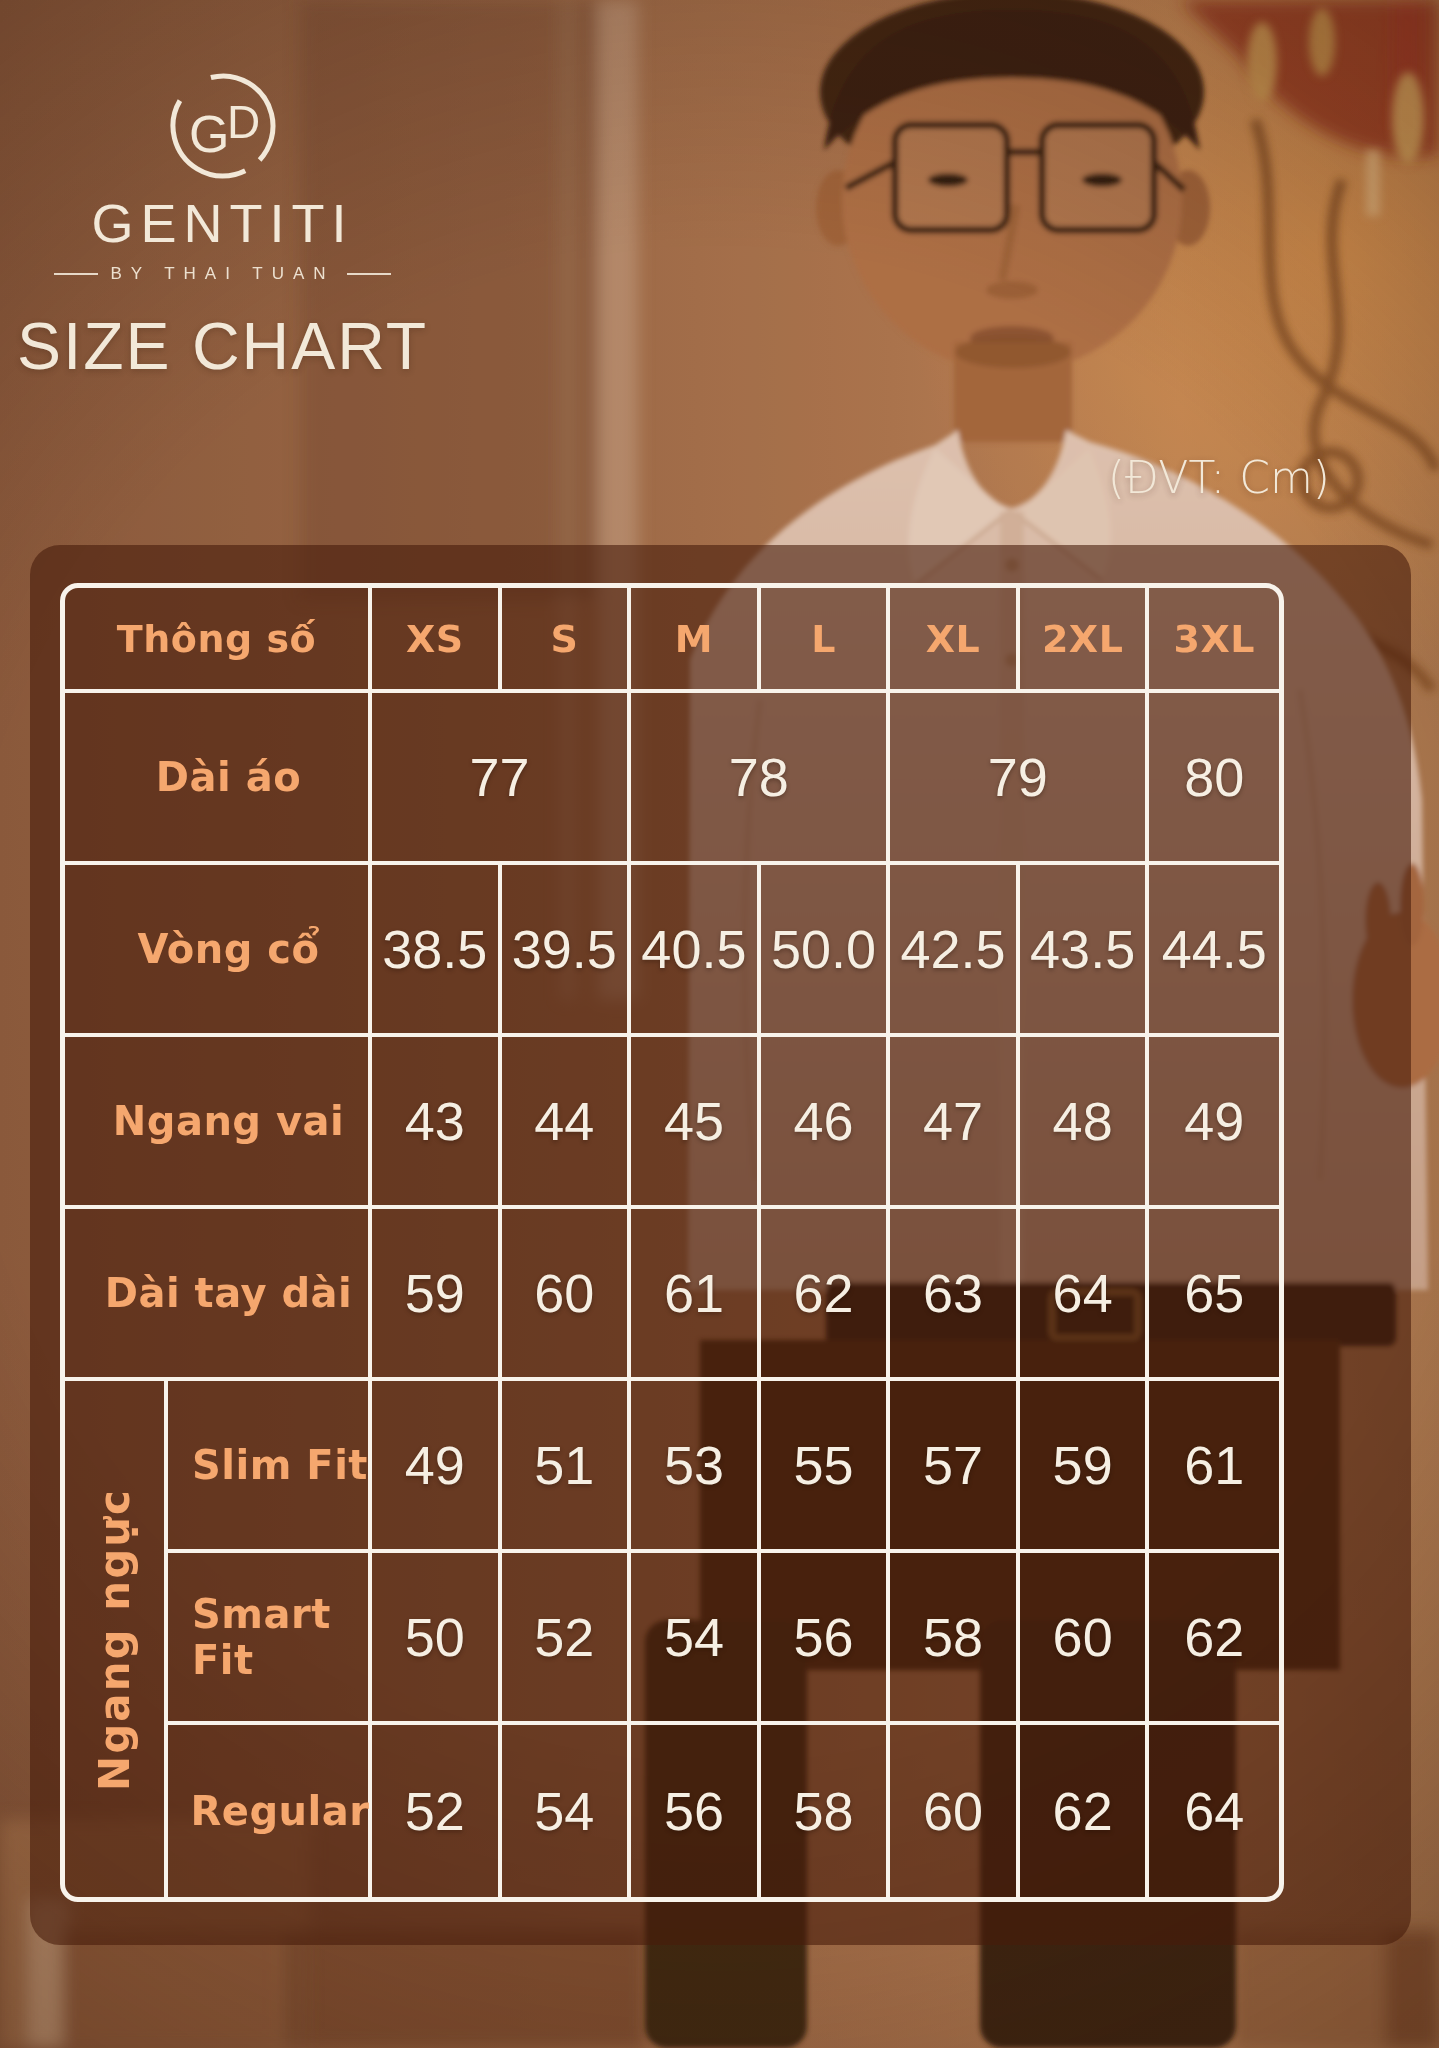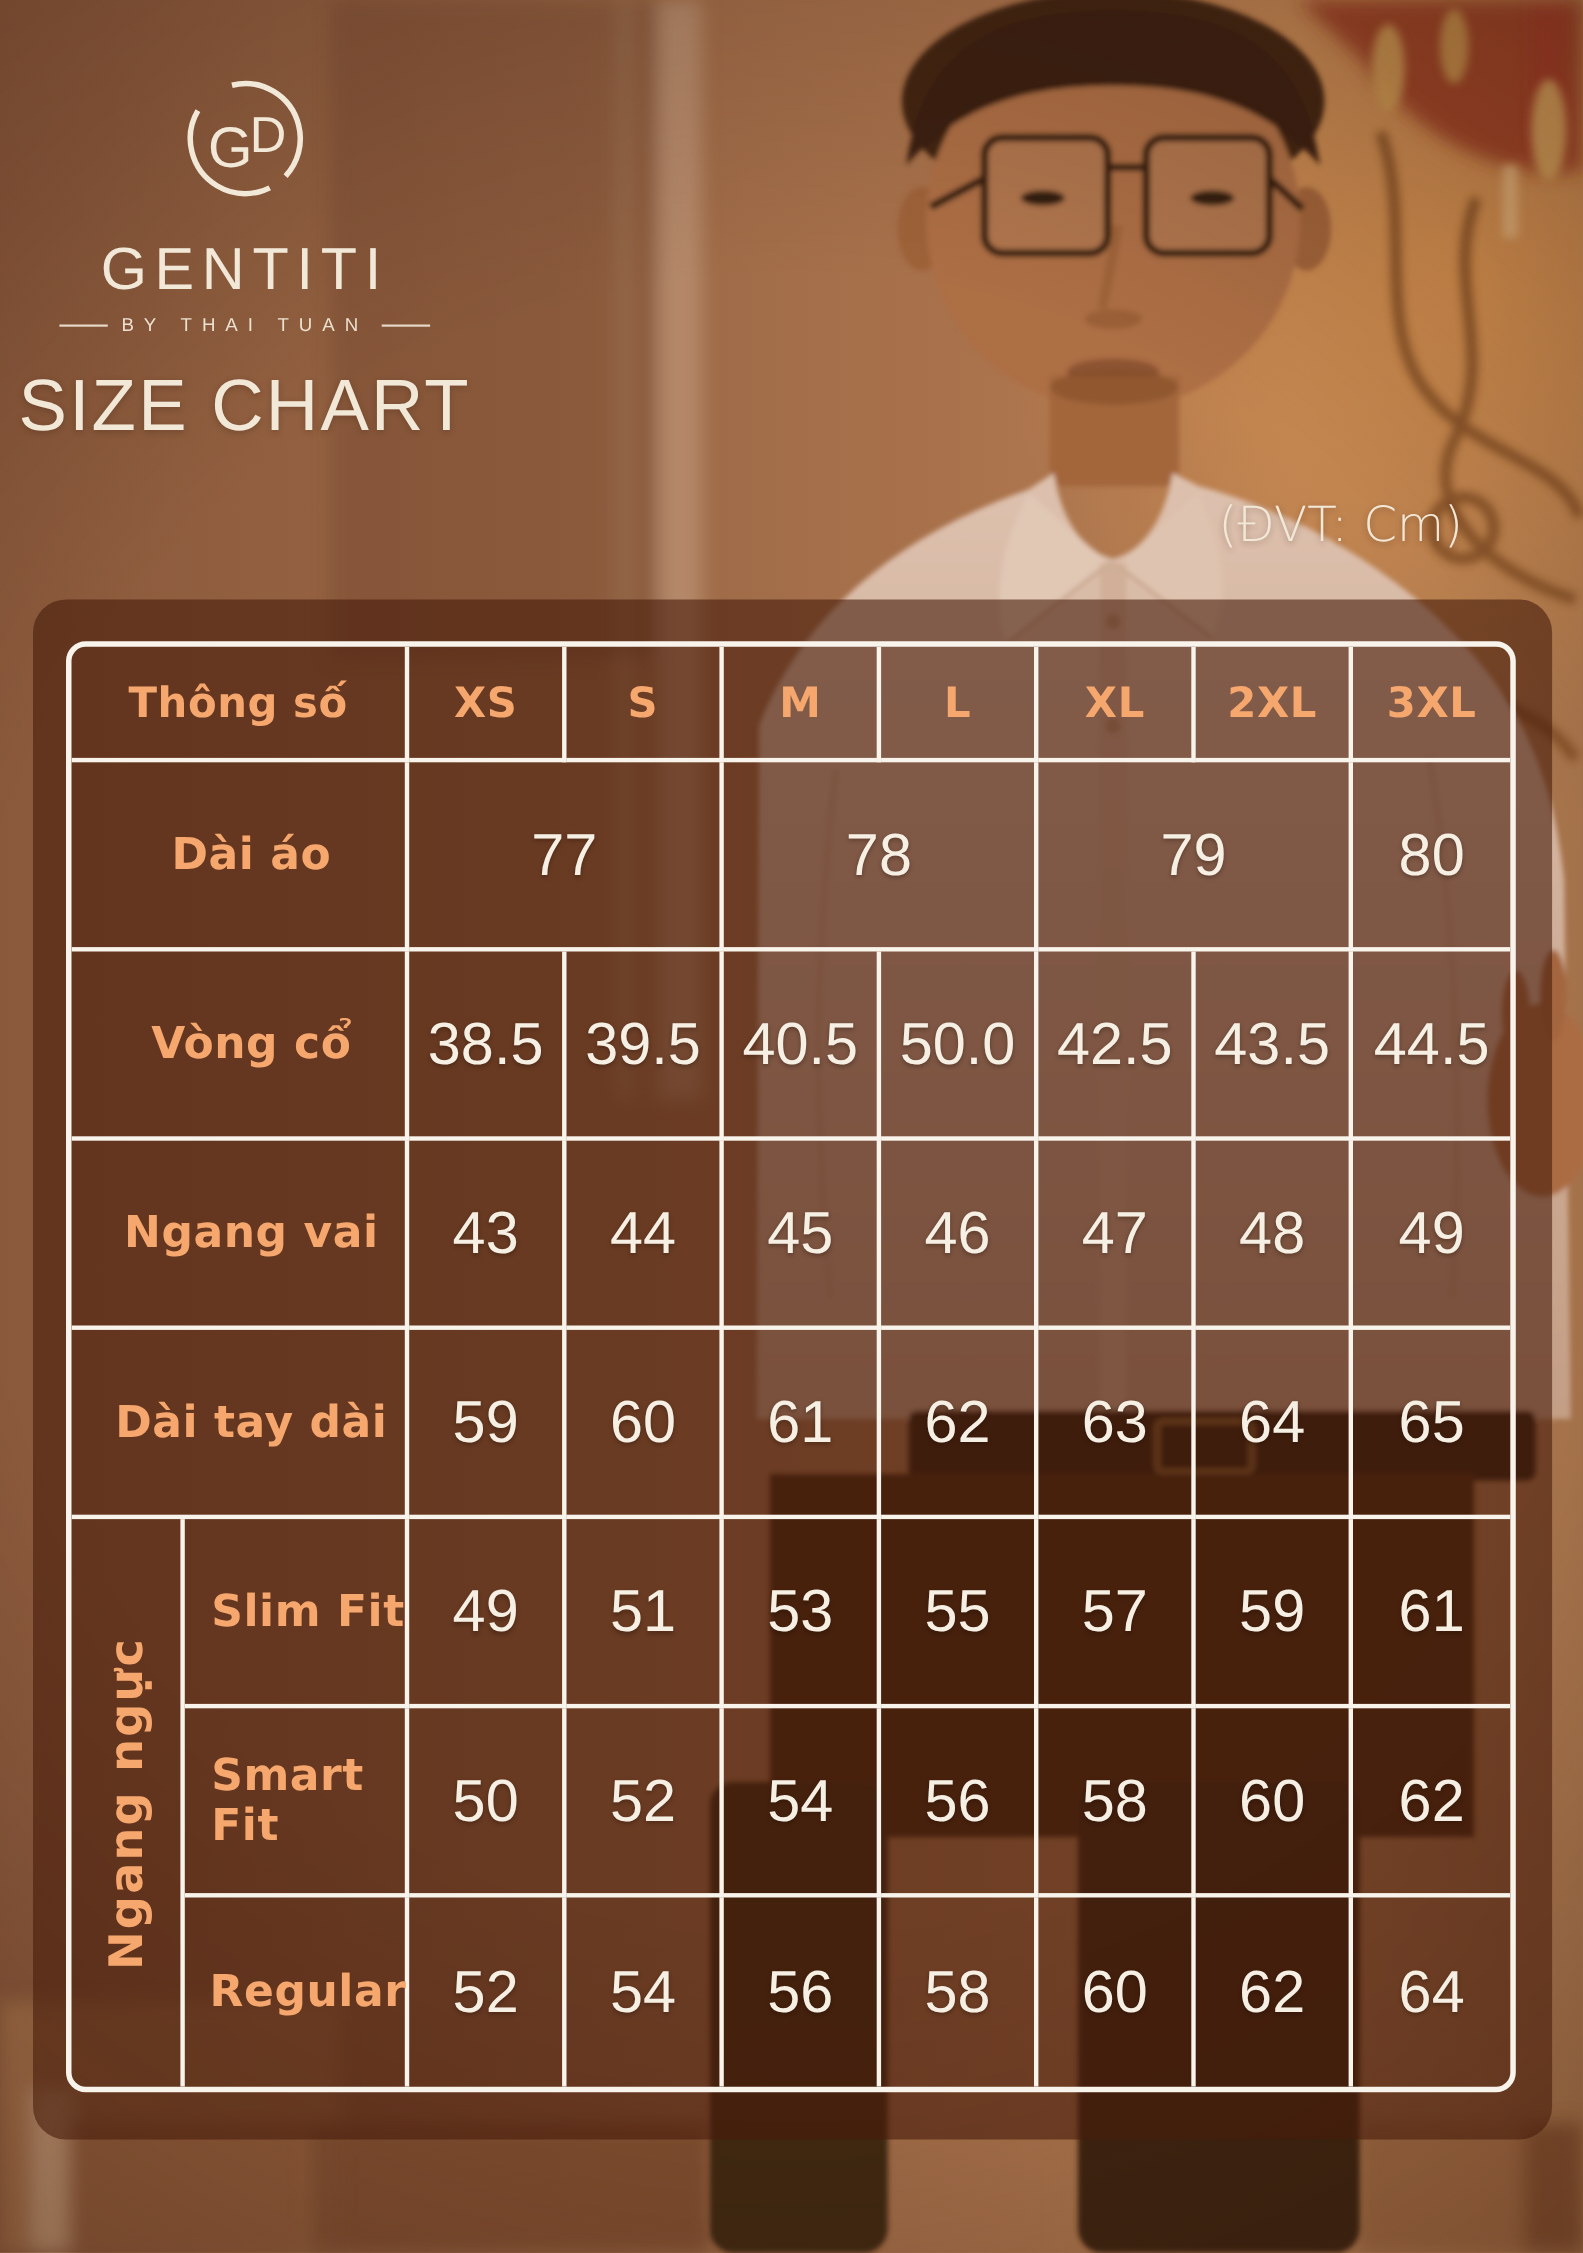--- a/index.html
+++ b/index.html
@@ -11,32 +11,32 @@
     --lat: "Liberation Sans","DejaVu Sans",sans-serif;
   }
   *{margin:0;padding:0;box-sizing:border-box;}
   html,body{width:1439px;height:2048px;overflow:hidden;background:#9C6C4E;}
   .page{position:relative;width:1439px;height:2048px;overflow:hidden;font-family:var(--viet);}
   .bg{position:absolute;left:0;top:0;width:1439px;height:2048px;display:block;}
 
   
   .masthead{position:absolute;left:0;top:0;width:445px;text-align:center;color:var(--cream);}
   .logo-svg{display:block;margin:64px auto 0 auto;}
-  .brand-name{font-family:var(--lat);font-weight:200;font-size:54px;letter-spacing:7px;color:var(--cream);margin-top:22px;text-align:center;}
+  .brand-name{font-family:var(--lat);font-weight:200;font-size:54px;letter-spacing:7px;color:var(--cream);text-align:center;}
   .byline{display:flex;align-items:center;justify-content:center;gap:12px;margin-top:10px;}
   .byline .dash{width:44px;height:2px;background:var(--cream);opacity:.9;}
   .byline .byline-text{font-family:var(--lat);font-size:17px;letter-spacing:9px;color:var(--cream);opacity:.95;}
   .page-title{font-family:var(--lat);font-weight:200;font-size:66px;letter-spacing:2px;color:var(--cream);margin-top:24px;text-shadow:0 2px 6px rgba(45,18,6,.25);}
   .page-subtitle{font-family:var(--viet);font-weight:200;font-size:42px;letter-spacing:4px;color:var(--cream);margin-top:10px;}
   .unit-note{position:absolute;top:452px;right:109px;font-family:var(--viet);font-weight:200;font-size:44px;color:var(--cream);text-shadow:0 2px 6px rgba(45,18,6,.3);}
 
   
   .panel{position:absolute;left:30px;top:545px;width:1381px;height:1400px;border-radius:30px;background:rgba(72,28,12,.60);}
   .size-grid{
-    position:absolute;left:60px;top:583px;width:1318px;height:1319px;
+    position:absolute;left:60px;top:583px;width:1224px;height:1319px;
     display:grid;
     grid-template-columns:103px 204px repeat(7,1fr);
     grid-template-rows:105px repeat(7,1fr);
     border:5px solid var(--line);
     border-radius:18px;
     overflow:hidden;
   }
   .c{display:flex;align-items:center;justify-content:center;border-right:4px solid var(--line);border-bottom:4px solid var(--line);}
   .no-r{border-right:none!important;}
   .no-b{border-bottom:none!important;}

